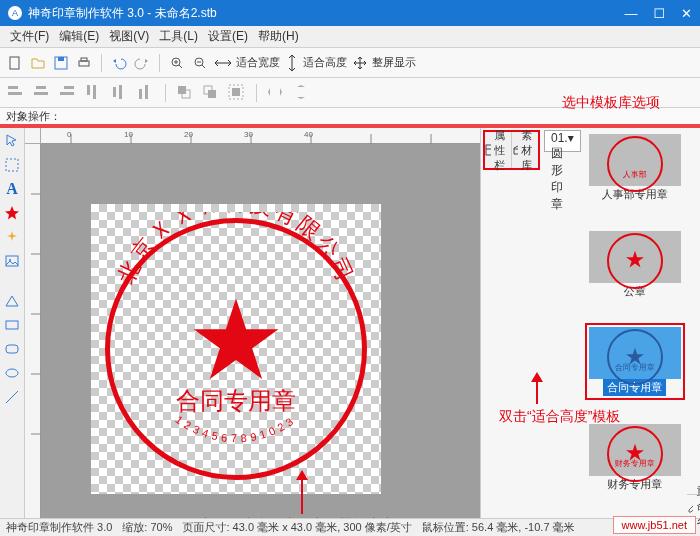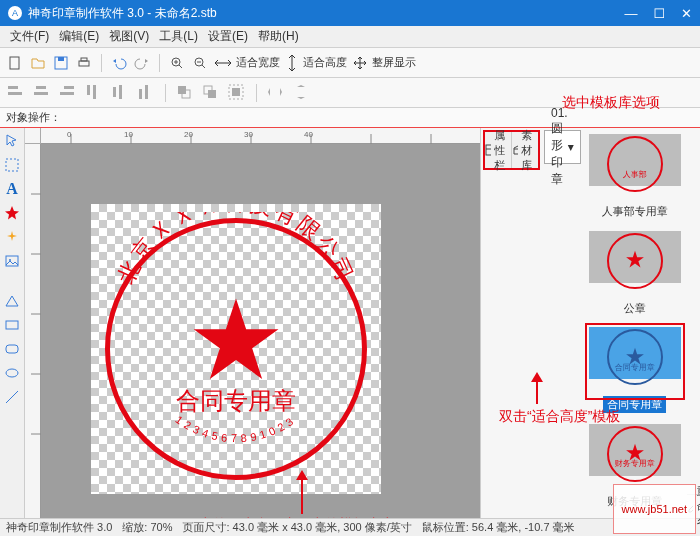--- a/index.html
+++ b/index.html
@@ -11,21 +11,21 @@
 .menubar{height:22px;background:#f0f0f0;border-bottom:1px solid #d0d0d0;display:flex;align-items:center;padding:0 6px;gap:2px}
 .menubar span{padding:8px 4px}
 .toolbar{height:30px;background:#f8f8f8;border-bottom:1px solid #d0d0d0;display:flex;align-items:center;padding:0 6px;gap:5px}
 .tbtn{width:18px;height:18px;display:flex;align-items:center;justify-content:center;color:#555}
 .tbtn svg,.tbtn-w svg{display:block}
 .sep{width:1px;height:18px;background:#ccc;margin:0 3px}
 .zoom-group{display:flex;align-items:center;gap:4px}
 .zoom-group .lbl{font-size:11px;color:#333}
 .toolbar2{height:30px;background:#f8f8f8;border-bottom:1px solid #d0d0d0;display:flex;align-items:center;padding:0 6px;gap:6px}
 .tbtn2{width:20px;height:20px;color:#888}
-.oplabel{height:20px;background:#fafafa;border-bottom:1px solid #ef4444;padding:1px 6px;font-size:11px;display:flex;align-items:center}
+.oplabel{height:20px;background:#fafafa;border-bottom:4px solid #ef4444;padding:1px 6px;font-size:11px;display:flex;align-items:center}
 .oplabel input{flex:1;border:none;background:transparent;font-size:11px;outline:none}
 .main{display:flex;height:calc(536px - 26px - 22px - 30px - 30px - 20px - 18px)}
 .sidetools{width:25px;background:#f0f0f0;border-right:1px solid #ccc;display:flex;flex-direction:column;align-items:center;padding-top:4px;gap:6px}
 .sidetools .tool{width:18px;height:18px;display:flex;align-items:center;justify-content:center}
 .canvas-wrap{flex:1;display:flex;flex-direction:column;background:#999;position:relative}
 .ruler-h{height:16px;background:#f5f5f5;border-bottom:1px solid #aaa;display:flex}
 .ruler-h .corner{width:16px;border-right:1px solid #aaa}
 .ruler-h .ticks{flex:1;position:relative}
 .ruler-body{flex:1;display:flex}
 .ruler-v{width:16px;background:#f5f5f5;border-right:1px solid #aaa}
@@ -41,39 +41,39 @@
 .seal .arc-text{position:absolute;inset:0}
 .seal .arc-text text{font-size:22px;fill:#e30613;font-family:SimSun,serif;letter-spacing:3px}
 .seal .code-text text{font-size:11px;fill:#e30613;font-family:Arial;letter-spacing:4px}
 .annot{position:absolute;color:#e30613;font-size:14px}
 .statusbar{height:18px;background:#f0f0f0;border-top:1px solid #ccc;font-size:11px;display:flex;align-items:center;padding:8px 6px;gap:10px;color:#444}
 .rightpanel{width:220px;background:#f6f6f6;border-left:1px solid #ccc;display:flex;flex-direction:row;position:relative}
 .rtabs{display:flex;height:40px;border:2px solid #e30613;margin:2px}
 .rtab{flex:1;display:flex;align-items:center;justify-content:center;gap:3px;font-size:11px;border-right:1px solid #ccc;background:#f0f0f0}
 .rtab.active{background:#e0e0e0}
 .rtab:last-child{border-right:none}
-.rselect{margin:2px;height:34px;border:1px solid #aaa;background:#fff;display:flex;align-items:center;justify-content:space-between;padding:0 6px;font-size:12px}
+.rselect{margin:2px;height:22px;border:1px solid #aaa;background:#fff;display:flex;justify-content:space-between;padding:0 6px;font-size:12px}
 .thumbs{display:flex;flex-wrap:wrap;gap:8px;padding:6px;justify-content:center}
 .thumb{width:92px;display:flex;flex-direction:column;align-items:center}
 .thumb .timg{width:92px;height:52px;background:#bdbdbd;position:relative;display:flex;align-items:flex-start;justify-content:center}
 .thumb .timg.sel{background:#4aa3e6}
 .thumb .tseal{width:60px;height:60px;position:relative}
 .thumb .tseal .ring{position:absolute;inset:2px;border:2px solid #e30613;border-radius:50%}
 .thumb .tseal .mini-star svg{fill:#e30613}
 .thumb .tseal .mini-star{position:absolute;left:50%;top:48%;transform:translate(-50%,-50%);width:18px;height:18px}
 .thumb .tseal .mini-text{position:absolute;left:0;right:0;top:58%;text-align:center;color:#e30613;font-size:8px}
-.thumb .tlabel{font-size:11px;margin-top:17px;text-align:center;padding:1px 4px}
+.thumb .tlabel{font-size:11px;margin-top:0;text-align:center;padding:1px 4px}
 .thumb .tlabel.sel{background:#1976d2;color:#fff}
 .selbox{position:absolute;border:2px solid #e30613;pointer-events:none}
 .annot-top{position:absolute;top:-34px;right:40px;color:#e30613;font-size:14px}
 .arrow-line{position:absolute;background:#e30613}
 .arrow-head{position:absolute;width:0;height:0}
 .panel-footer{margin-top:auto;height:24px;border-top:1px solid #ccc;display:flex}
 .panel-footer .fbtn{flex:1;display:flex;align-items:center;justify-content:center;gap:4px;font-size:11px;border-right:1px solid #ccc}
-.watermark{position:absolute;right:4px;bottom:2px;background:rgba(255,255,255,0.85);border:1px solid #e88;padding:18px 8px;font-size:11px;color:#c00}
+.watermark{position:absolute;right:4px;bottom:2px;background:rgba(255,255,255,0.85);border:1px solid #e88;padding:2px 8px;font-size:11px;color:#c00}
 </style>
 </head>
 <body>
 
 <div class="titlebar">
   <div class="app-icon">A</div>
   <div class="title">神奇印章制作软件 3.0 - 未命名2.stb</div>
   <div class="winbtns">
     <span>—</span>
     <span>☐</span>

